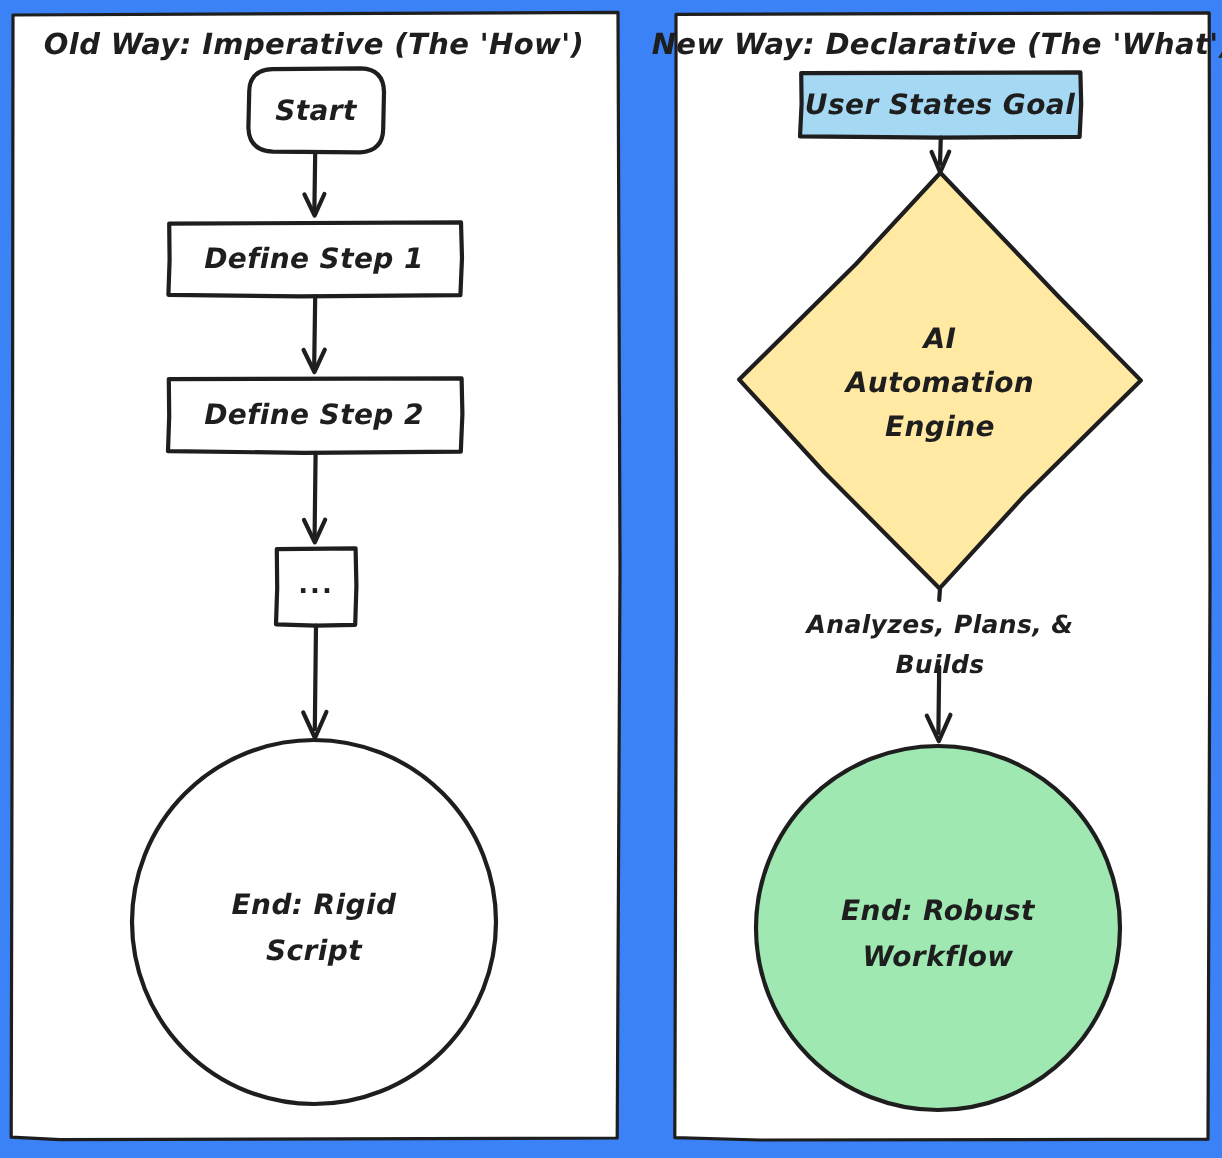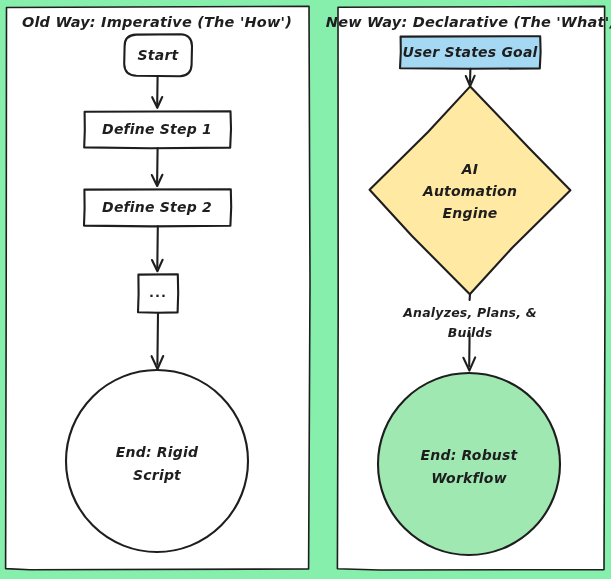--- a/index.html
+++ b/index.html
@@ -7,21 +7,21 @@
     padding: 0;
     background: #ffffff;
   }
   body {
     font-family: "DejaVu Sans", sans-serif;
   }
   #canvas {
     position: relative;
     width: 611px;
     height: 579px;
-    background: #86efac;
+    background: #3b82f6;
     overflow: hidden;
     text-align: right;
   }
   svg.board {
     position: absolute;
     left: 0;
     top: 0;
     width: 611px;
     height: 579px;
   }

